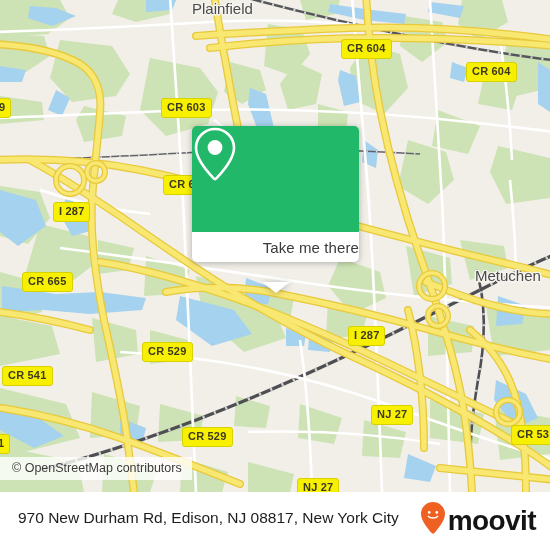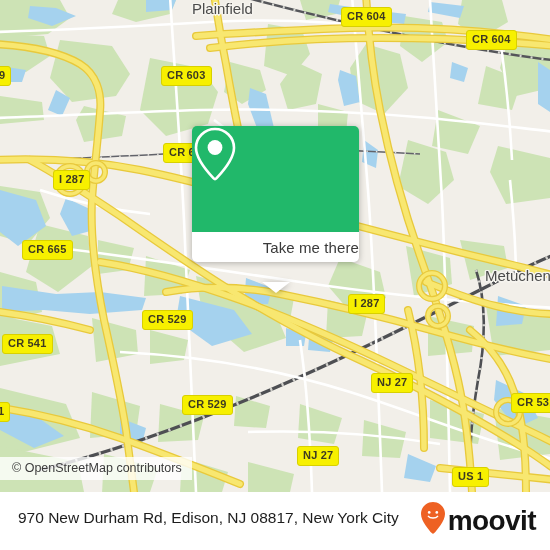--- a/index.html
+++ b/index.html
@@ -22,20 +22,21 @@
     border:1.5px solid #d8d000;
     border-radius:3px;
     color:#3d3a22;
     font-size:11px;
     font-weight:bold;
     line-height:1;
     padding:3px 5px 4px 5px;
     white-space:nowrap;
     letter-spacing:.2px;
     box-sizing:border-box;
+    margin-top:32px;
   }
 
   
   .place{
     position:absolute;
     color:#4b4b4b;
     font-size:15px;
     white-space:nowrap;
     text-shadow:
       -1.5px 0 #f6f4ef, 1.5px 0 #f6f4ef, 0 -1.5px #f6f4ef, 0 1.5px #f6f4ef,
@@ -280,21 +281,21 @@
       <g stroke="#f8e770" stroke-width="3.4" fill="none">
         <circle cx="70" cy="180" r="14"></circle>
         <circle cx="432" cy="286" r="13"></circle>
         <circle cx="438" cy="316" r="10"></circle>
         <circle cx="508" cy="412" r="12"></circle>
         <circle cx="96" cy="172" r="9"></circle>
       </g>
     </svg>
 
     <div class="place" style="left:192px;top:0px;">Plainfield</div>
-    <div class="place" style="left:485px;top:267px;">Metuchen</div>
+    <div class="place" style="left:475px;top:267px;">Metuchen</div>
 
     <div class="shield" style="left:-7px;top:66px;">9</div>
     <div class="shield" style="left:161px;top:66px;">CR 603</div>
     <div class="shield" style="left:341px;top:7px;">CR 604</div>
     <div class="shield" style="left:466px;top:30px;">CR 604</div>
     <div class="shield" style="left:53px;top:170px;">I 287</div>
     <div class="shield" style="left:163px;top:143px;">CR 6</div>
     <div class="shield" style="left:22px;top:240px;">CR 665</div>
     <div class="shield" style="left:142px;top:310px;">CR 529</div>
     <div class="shield" style="left:348px;top:294px;">I 287</div>

